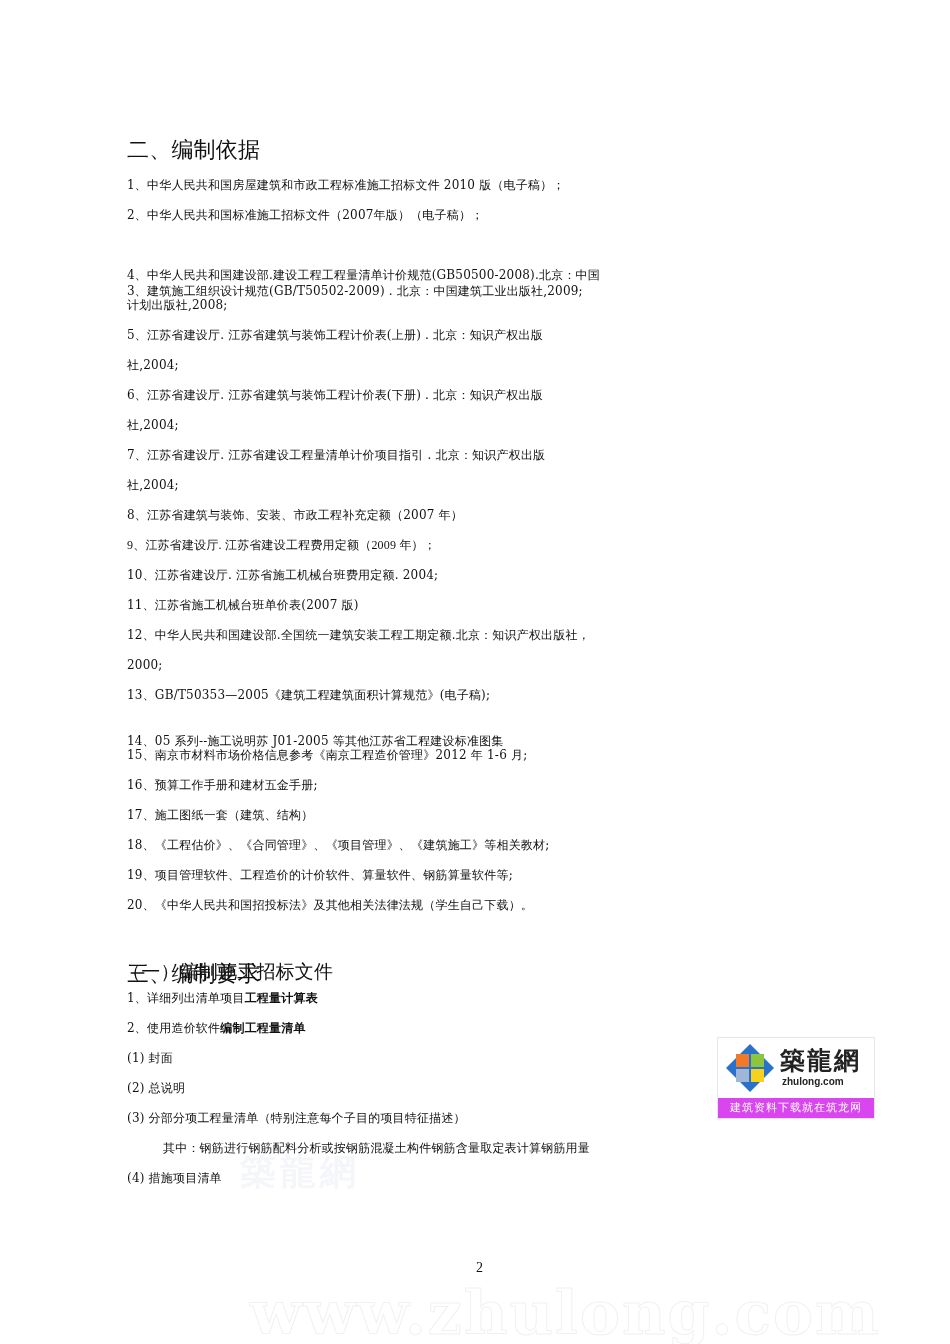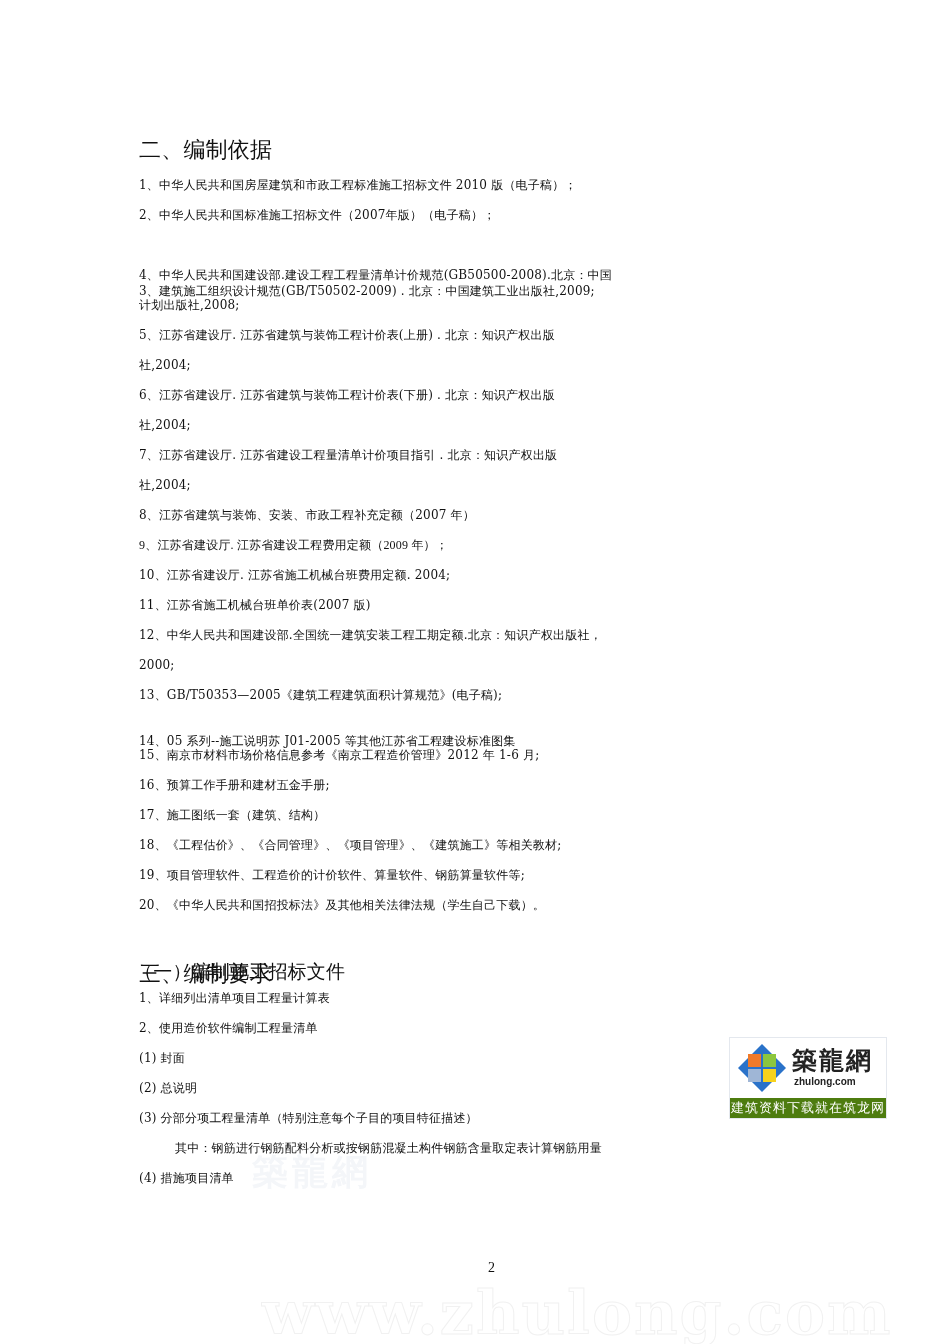--- a/index.html
+++ b/index.html
@@ -1,46 +1,46 @@
 <!DOCTYPE html>
 <html><head>
   <meta charset="utf-8">
   <style>
     html, body { margin: 0; padding: 0; background: #ffffff; }
     body {
       width: 950px; height: 1344px; position: relative; overflow: hidden;
       font-family: "DejaVu Serif", "Liberation Serif", serif;
       color: #111;
     }
-    .page { position: absolute; left: 12px; top: 0; width: 838px; height: 1344px; }
+    .page { position: absolute; left: 0; top: 0; width: 838px; height: 1344px; }
     .line {
       position: absolute; left: 127px; white-space: nowrap;
       font-size: 12px; line-height: 20px; letter-spacing: 0.2px;
     }
     .h2 { font-size: 22px; line-height: 26px; }
     .h3 { font-size: 19px; line-height: 22px; }
     .indent { left: 163px; }
-    .bold { font-weight: normal; }
+    .bold { font-weight: bold; }
     .logo {
       position: absolute; left: 717px; top: 1037px; width: 158px; height: 82px;
       background: #fff; border: 1px solid #e4e8ee; box-sizing: border-box;
     }
     .logo-mark { position: absolute; left: 6px; top: 4px; width: 52px; height: 52px; }
     .logo-cn {
       position: absolute; left: 62px; top: 6px; font-size: 25px; font-weight: bold;
       letter-spacing: 2px; color: #222;
       font-family: "DejaVu Serif", serif;
     }
     .logo-en {
       position: absolute; left: 64px; top: 38px; font-size: 10px; font-weight: bold;
       color: #222; font-family: "Liberation Sans", sans-serif;
     }
     .logo-bar {
       position: absolute; left: 0; right: 0; bottom: 0; height: 20px;
-      background: #4d7c0f; color: #fff; font-size: 13px; line-height: 20px;
+      background: #d946ef; color: #fff; font-size: 11px; line-height: 20px;
       text-align: center; letter-spacing: 1px;
       font-family: "DejaVu Sans", sans-serif;
     }
     .watermark-cn {
       position: absolute; left: 240px; top: 1148px; font-size: 36px; color: #f4f6f9;
       font-weight: bold; letter-spacing: 4px;
     }
     .watermark-url {
       position: absolute; left: 250px; top: 1278px; font-size: 60px; color: transparent;
       -webkit-text-stroke: 1px #f1f1f1; font-family: "DejaVu Serif", serif; font-weight: bold;

